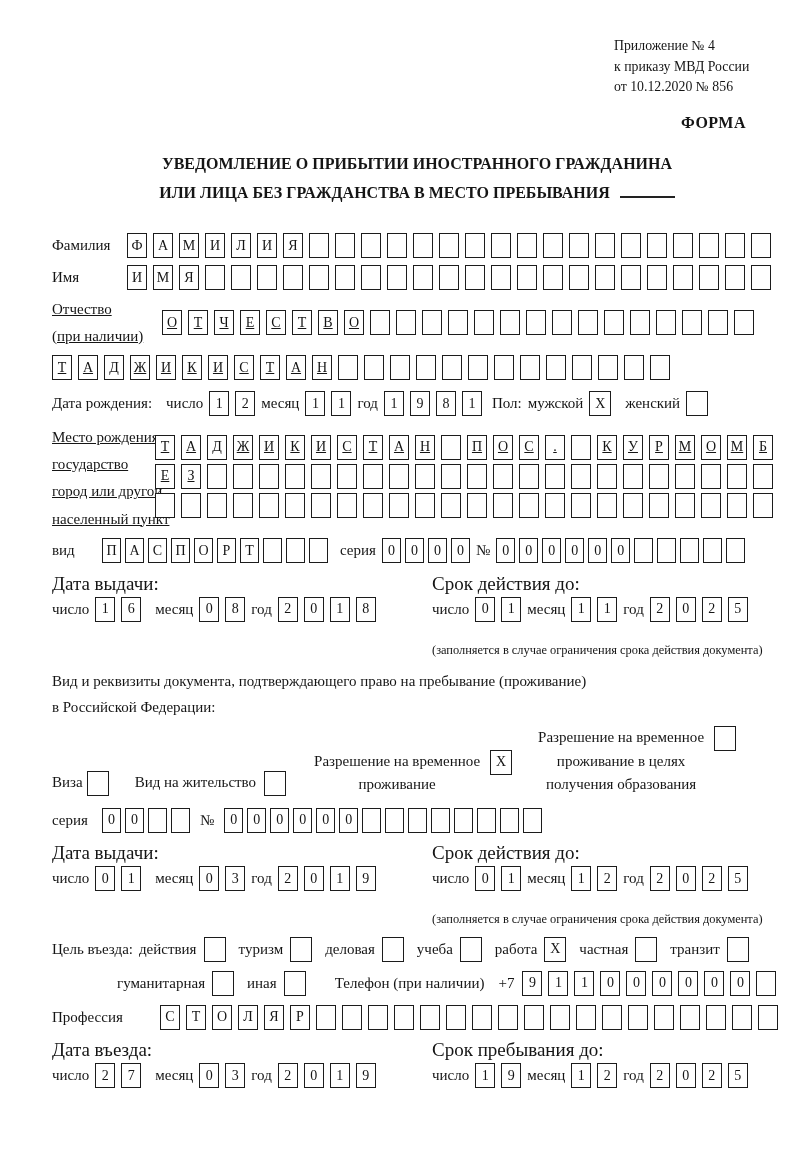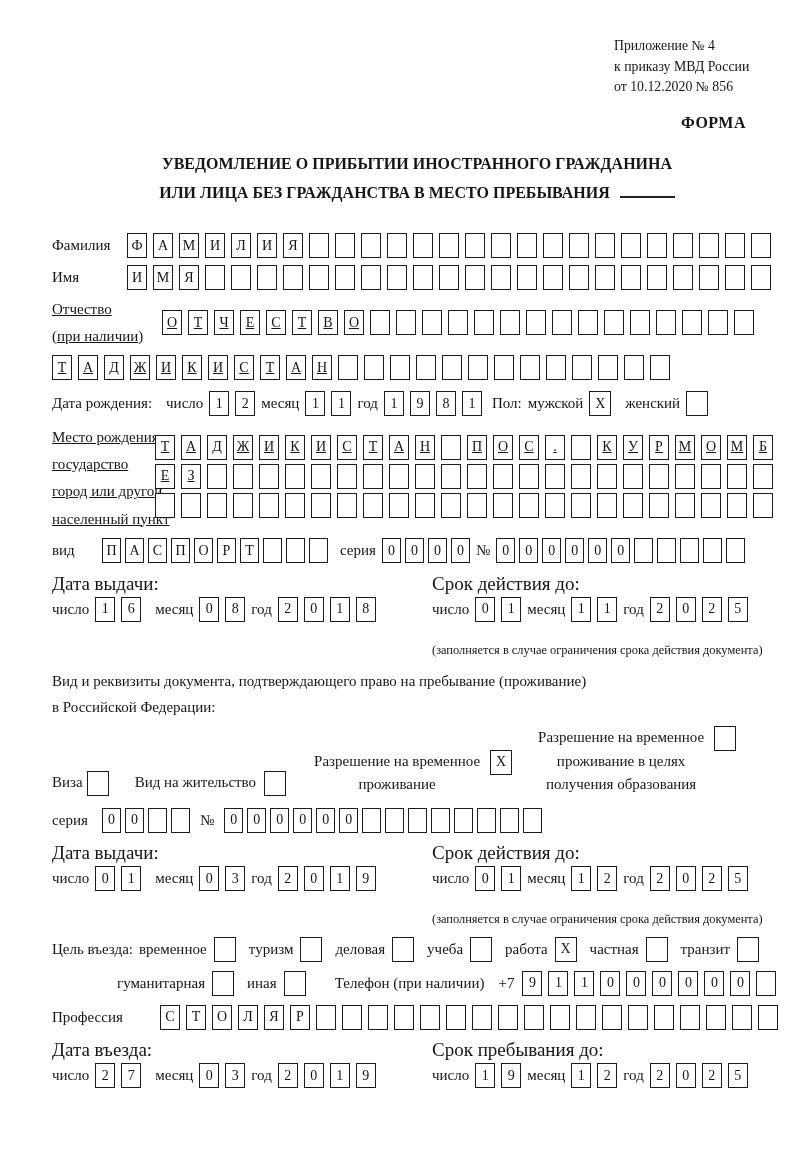--- a/index.html
+++ b/index.html
@@ -516,21 +516,21 @@
             <span class="cell">5</span>
           </span>
       </div>
       <div class="note">(заполняется в случае ограничения срока действия документа)</div>
     </div>
   </div>
 
   <div class="row" style="margin-top:8px;">
     <span class="lbl" style="margin-right:6px;">Цель въезда:</span>
     <span class="p-item">
-        <span class="lbl">временное</span>
+        <span class="lbl">действия</span>
         <span class="cells cb">
           <span class="cell"></span>
         </span>
       </span>
     <span class="p-item">
         <span class="lbl">туризм</span>
         <span class="cells cb">
           <span class="cell"></span>
         </span>
       </span>

